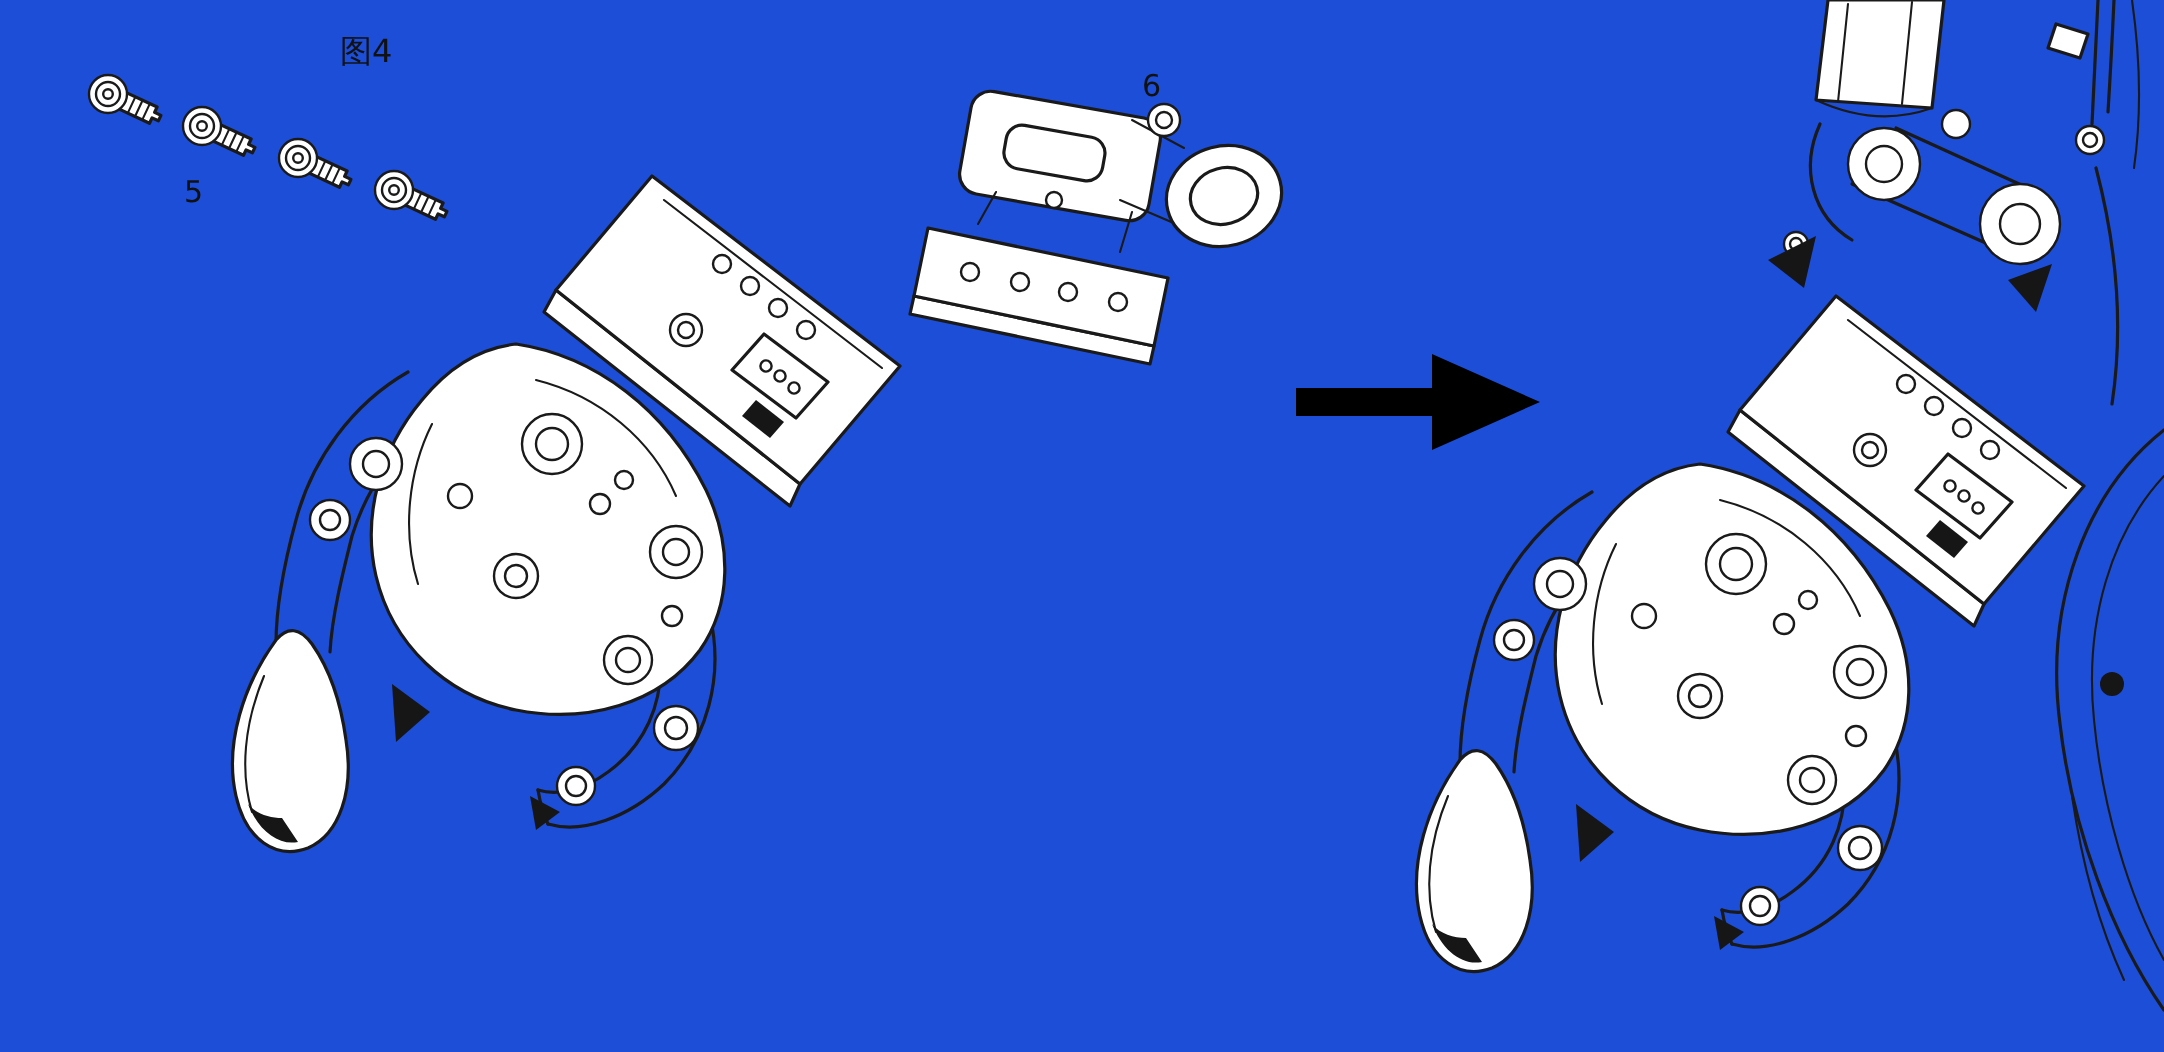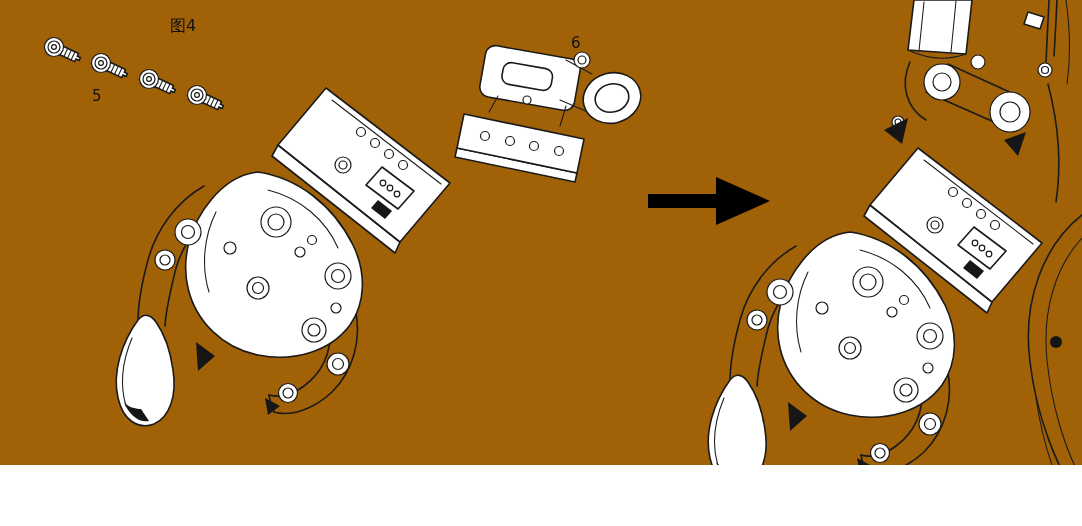--- a/index.html
+++ b/index.html
@@ -1,16 +1,16 @@
 <!DOCTYPE html>
 <html><head>
 <meta charset="utf-8">
 <style>
   html,body{margin:0;padding:0;background:#ffffff;}
-  .stage{position:relative;width:1082px;height:465px;background:#a16207;overflow:hidden;
+  .stage{position:relative;width:1082px;height:526px;background:#1d4ed8;overflow:hidden;
          font-family:"DejaVu Sans","Liberation Sans",sans-serif;text-align:center;}
   svg{display:block;}
   .s{fill:#ffffff;stroke:#1a1a1a;stroke-width:1.6;stroke-linejoin:round;stroke-linecap:round;}
   .o{fill:none;stroke:#1a1a1a;stroke-width:1.6;stroke-linejoin:round;stroke-linecap:round;}
   .t{fill:none;stroke:#1a1a1a;stroke-width:1.05;stroke-linejoin:round;stroke-linecap:round;}
   .h{fill:#ffffff;stroke:#1a1a1a;stroke-width:1.2;}
   .d{fill:#161616;stroke:none;}
   .lbl{font-family:"DejaVu Sans","Liberation Sans",sans-serif;font-size:15px;fill:#111111;}
   .fig{font-size:16px;}
 </style>

